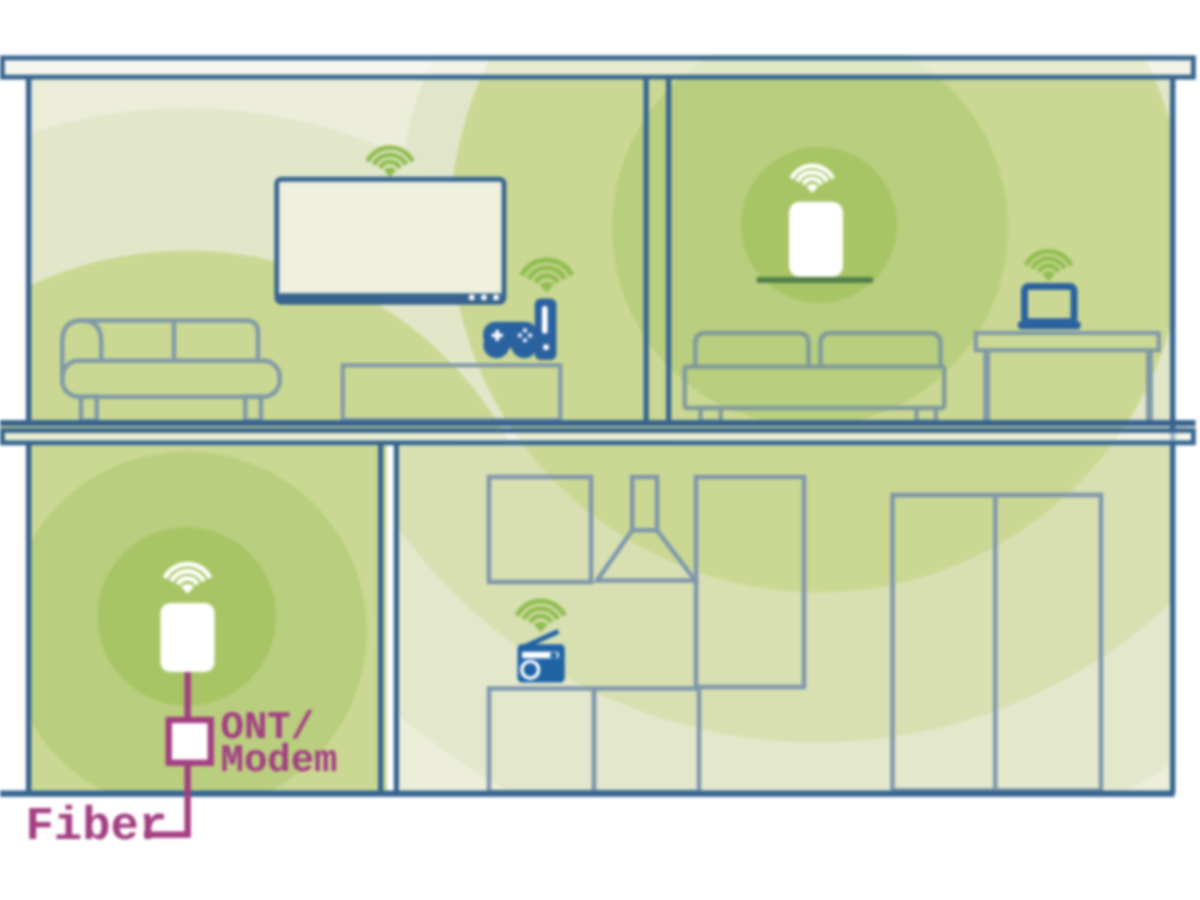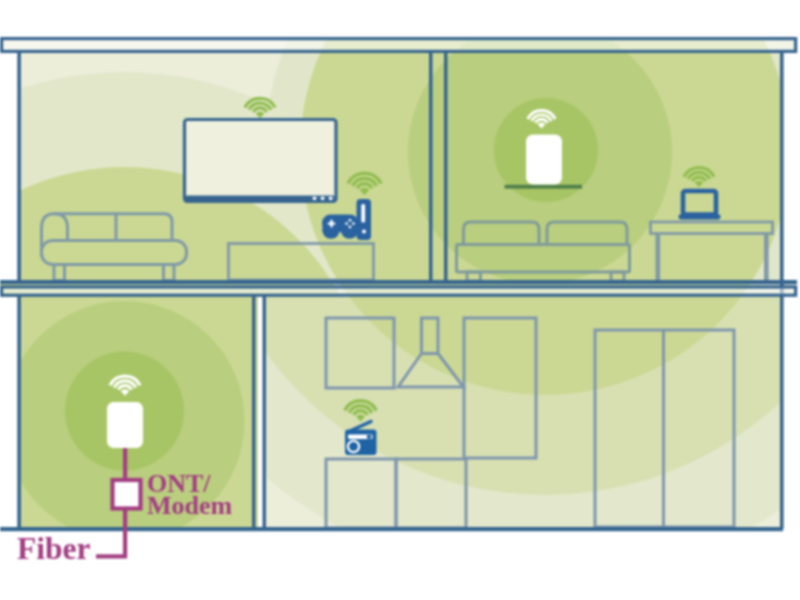--- a/index.html
+++ b/index.html
@@ -1,17 +1,17 @@
 <!DOCTYPE html>
 <html><head>
 <meta charset="utf-8">
 <style>
   html,body{margin:0;padding:0;background:#ffffff;}
   #stage{position:relative;width:800px;height:600px;background:#ffffff;overflow:hidden;
-         font-family:Liberation Serif, serif;}
+         font-family:Liberation Mono, monospace;}
   #stage svg{filter:blur(0.9px);}
 </style>
 </head>
 <body>
 <div id="stage">
 <svg width="800" height="600" viewBox="0 0 800 600">
   <defs>
     <clipPath id="cUpper">
           <rect x="19" y="37" width="762" height="247"></rect>
         </clipPath>

